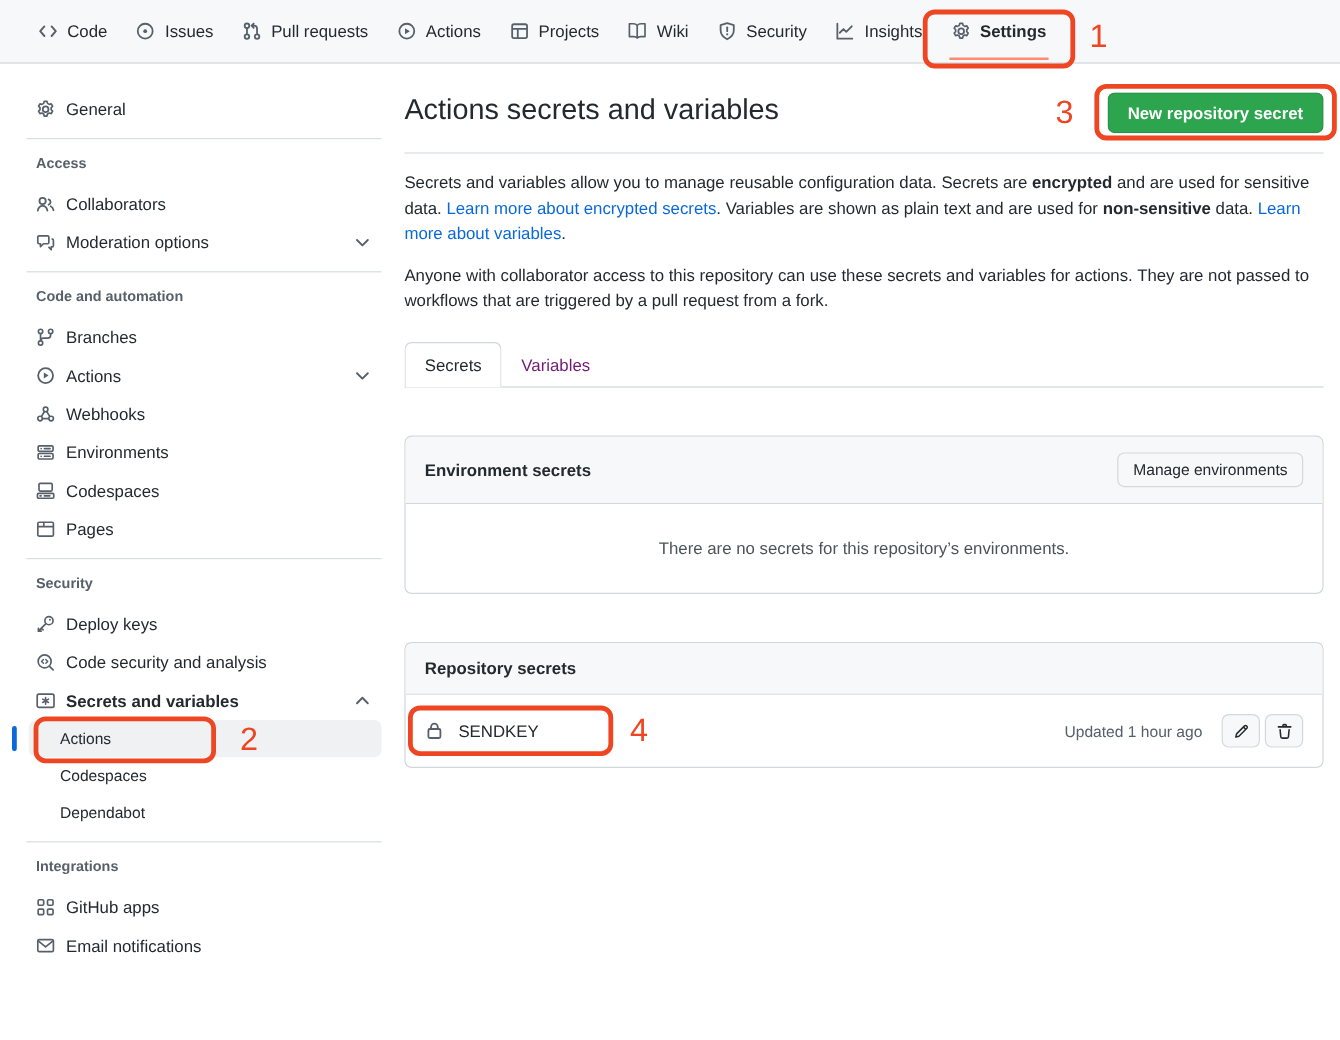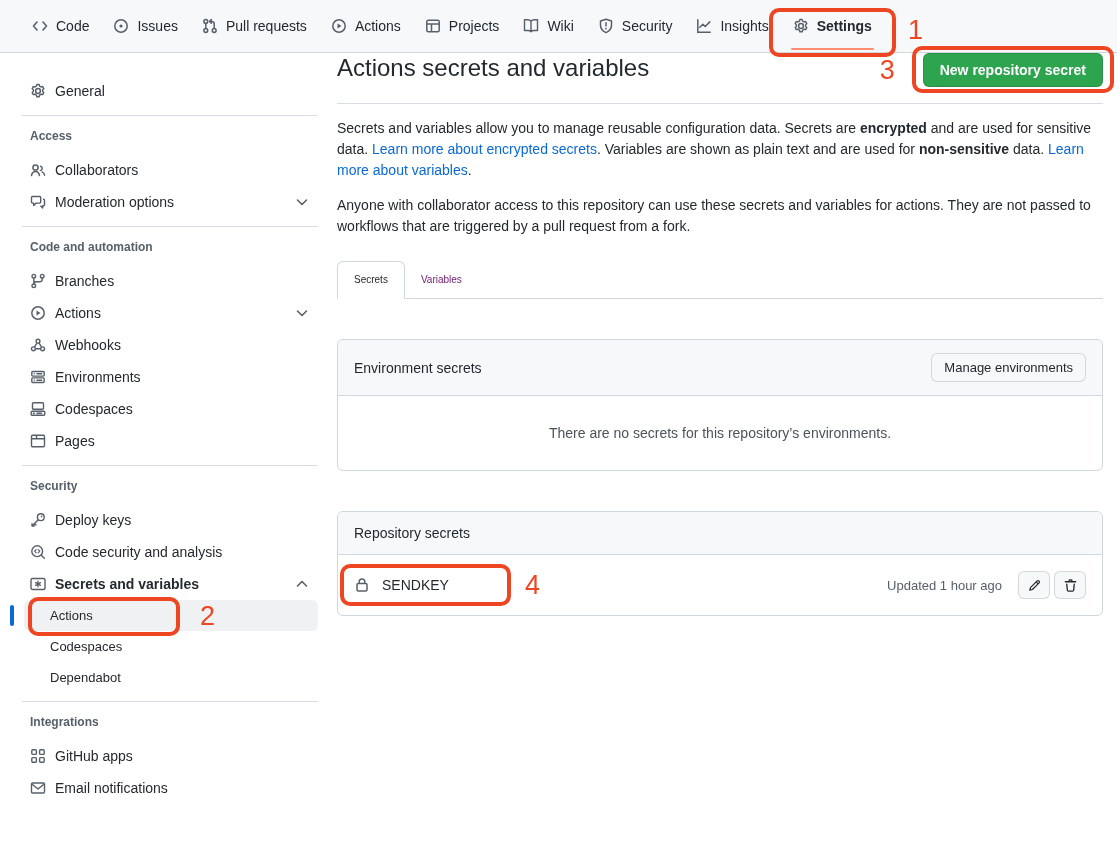--- a/index.html
+++ b/index.html
@@ -60,50 +60,50 @@
   .s-sub.active { background:#eff1f3; }
   .s-sub.active::before {
     content:""; position:absolute; left:-14px; top:5px; bottom:5px; width:4px;
     border-radius:2px; background:#0969da;
   }
 
   
   .main { position:absolute; left:337px; top:53px; width:766px; }
   .subhead {
     display:flex; justify-content:space-between; align-items:flex-start;
-    padding-bottom:16px; border-bottom:1px solid #d8dee4;
+    margin-top:24px; padding-bottom:16px; border-bottom:1px solid #d8dee4;
   }
   .page-title { font-size:24px; font-weight:500; line-height:30px; }
   .btn-green {
     background:#2da44e; color:#fff; font-size:14px; font-weight:600;
     padding:8px 16px; border-radius:6px; border:1px solid rgba(27,31,36,0.15);
     cursor:pointer; font-family:inherit; white-space:nowrap;
   }
   .rel { position:relative; display:inline-block; }
 
   .para { font-size:14px; line-height:21px; margin-top:14px; }
   .para b { font-weight:600; }
   a.link { color:#0969da; text-decoration:none; cursor:pointer; }
 
   .tabnav { margin-top:24px; border-bottom:1px solid #d0d7de; display:flex; align-items:flex-end; }
   .tab {
-    padding:8px 16px; font-size:10px; cursor:pointer; line-height:20px;
+    padding:8px 16px; font-size:14px; cursor:pointer; line-height:20px;
   }
   .tab.active {
     background:#fff; border:1px solid #d0d7de; border-bottom:1px solid #fff;
     border-radius:6px 6px 0 0; margin-bottom:-1px; color:#24292f;
   }
   .tab.inactive { color:#701a75; }
 
   .card { margin-top:40px; border:1px solid #d0d7de; border-radius:6px; background:#fff; }
   .card-head {
     background:#f6f8fa; border-bottom:1px solid #d0d7de; border-radius:6px 6px 0 0;
     padding:13px 16px; display:flex; justify-content:space-between; align-items:center;
   }
-  .card-title { font-size:14px; font-weight:400; }
+  .card-title { font-size:14px; font-weight:700; }
   .btn-light {
     background:#f6f8fa; border:1px solid rgba(27,31,36,0.15); border-radius:6px;
     font-size:13px; font-weight:500; padding:6px 12px; color:#24292f; cursor:pointer;
     font-family:inherit;
   }
   .card-empty { padding:29px 16px; text-align:center; font-size:14px; color:#4b535b; }
 
   .secret-row { display:flex; align-items:center; justify-content:space-between; padding:16px; }
   .secret-left { position:relative; display:flex; align-items:center; gap:12px; font-size:14px; }
   .secret-left .oi { color:#57606a; }

